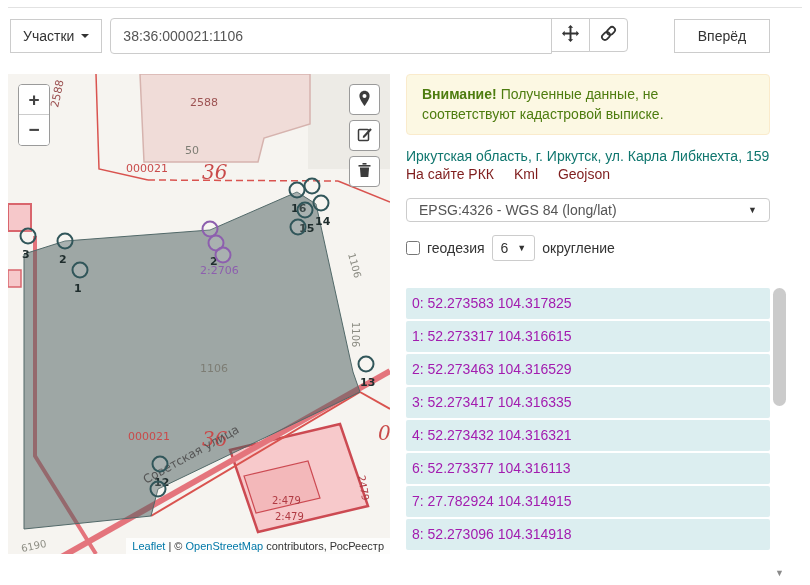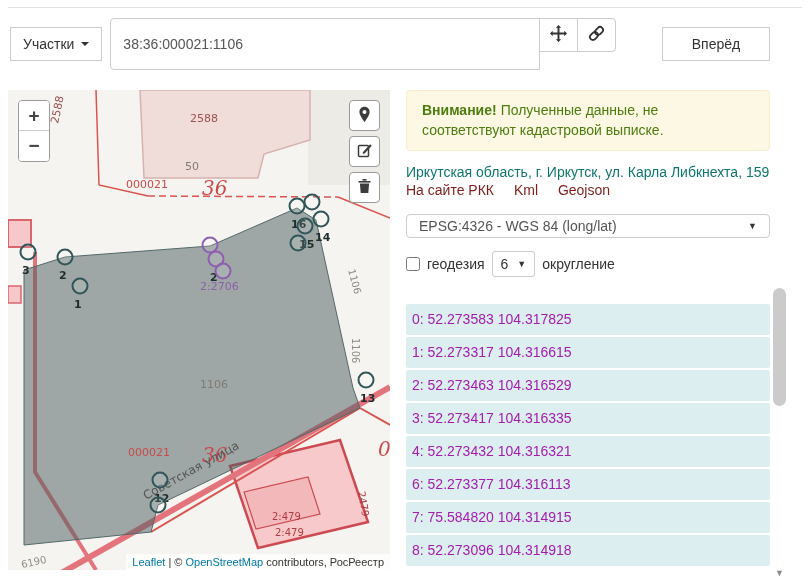--- a/index.html
+++ b/index.html
@@ -3,25 +3,25 @@
 <meta charset="utf-8">
 <style>
   html,body{width:810px;height:585px;margin:0;overflow:hidden;background:#fff;
     font-family:"Liberation Sans","DejaVu Sans",sans-serif;font-size:14px;color:#333;position:relative;}
   
   .toolbar{display:flex;align-items:center;margin:7px 8px 0 8px;padding:10px 32px 0 2px;border-top:1px solid #e2e2e2;}
   .btn{background:#fff;border:1px solid #ccc;border-radius:0;height:34px;padding:0 12px;font-size:14px;
     color:#333;display:inline-flex;align-items:center;justify-content:center;cursor:pointer;box-sizing:border-box;}
   .caret{display:inline-block;margin-left:7px;border-top:4px dashed #333;border-left:4px solid transparent;border-right:4px solid transparent;}
   .search-group{display:flex;flex:1;margin-left:8px;}
-  .search-input{flex:1;height:52px;box-sizing:border-box;border:1px solid #ccc;border-radius:4px 0 0 4px;
+  .search-input{flex:1;height:36px;box-sizing:border-box;border:1px solid #ccc;border-radius:4px 0 0 4px;
     padding:6px 12px;font-size:14px;color:#555;outline:none;font-family:inherit;}
   .icon-btn{width:39px;border-radius:0;margin-left:-1px;padding:0;}
   .icon-btn.last{border-radius:0 4px 4px 0;}
-  .btn-forward{margin-left:46px;width:108px;}
+  .btn-forward{margin-left:46px;width:96px;}
   
   .main{display:flex;gap:16px;margin-top:20px;padding:0 40px 0 8px;}
   
   .map{position:relative;width:382px;height:480px;background:#f6f4f0;overflow:hidden;flex:none;}
   .map svg.base{position:absolute;left:0;top:0;}
   .zoom{position:absolute;top:10px;left:10px;width:30px;border:1px solid #9a9a9a;border-radius:4px;overflow:hidden;z-index:5;background:#fff;}
   .zoom-btn{width:30px;height:30px;display:flex;align-items:center;justify-content:center;
     font-weight:bold;font-size:19px;color:#444;background:#fff;cursor:pointer;box-sizing:border-box;}
   .zoom-btn.in{border-bottom:1px solid #ccc;}
   .map-tools{position:absolute;top:10px;right:10px;z-index:5;display:flex;flex-direction:column;gap:5px;}
@@ -226,21 +226,21 @@
       </span>
       <span>округление</span>
     </div>
     <div class="coords-list">
         <div class="coord-row">0: 52.273583 104.317825</div>
         <div class="coord-row">1: 52.273317 104.316615</div>
         <div class="coord-row">2: 52.273463 104.316529</div>
         <div class="coord-row">3: 52.273417 104.316335</div>
         <div class="coord-row">4: 52.273432 104.316321</div>
         <div class="coord-row">6: 52.273377 104.316113</div>
-        <div class="coord-row">7: 75.584820 104.314915</div>
+        <div class="coord-row">7: 27.782924 104.314915</div>
         <div class="coord-row">8: 52.273096 104.314918</div>
       </div>
   </div>
 </div>
 
 <div class="win-scrollbar">
   <div class="win-thumb"></div>
   <div class="win-arrow">▼</div>
 </div>
 

